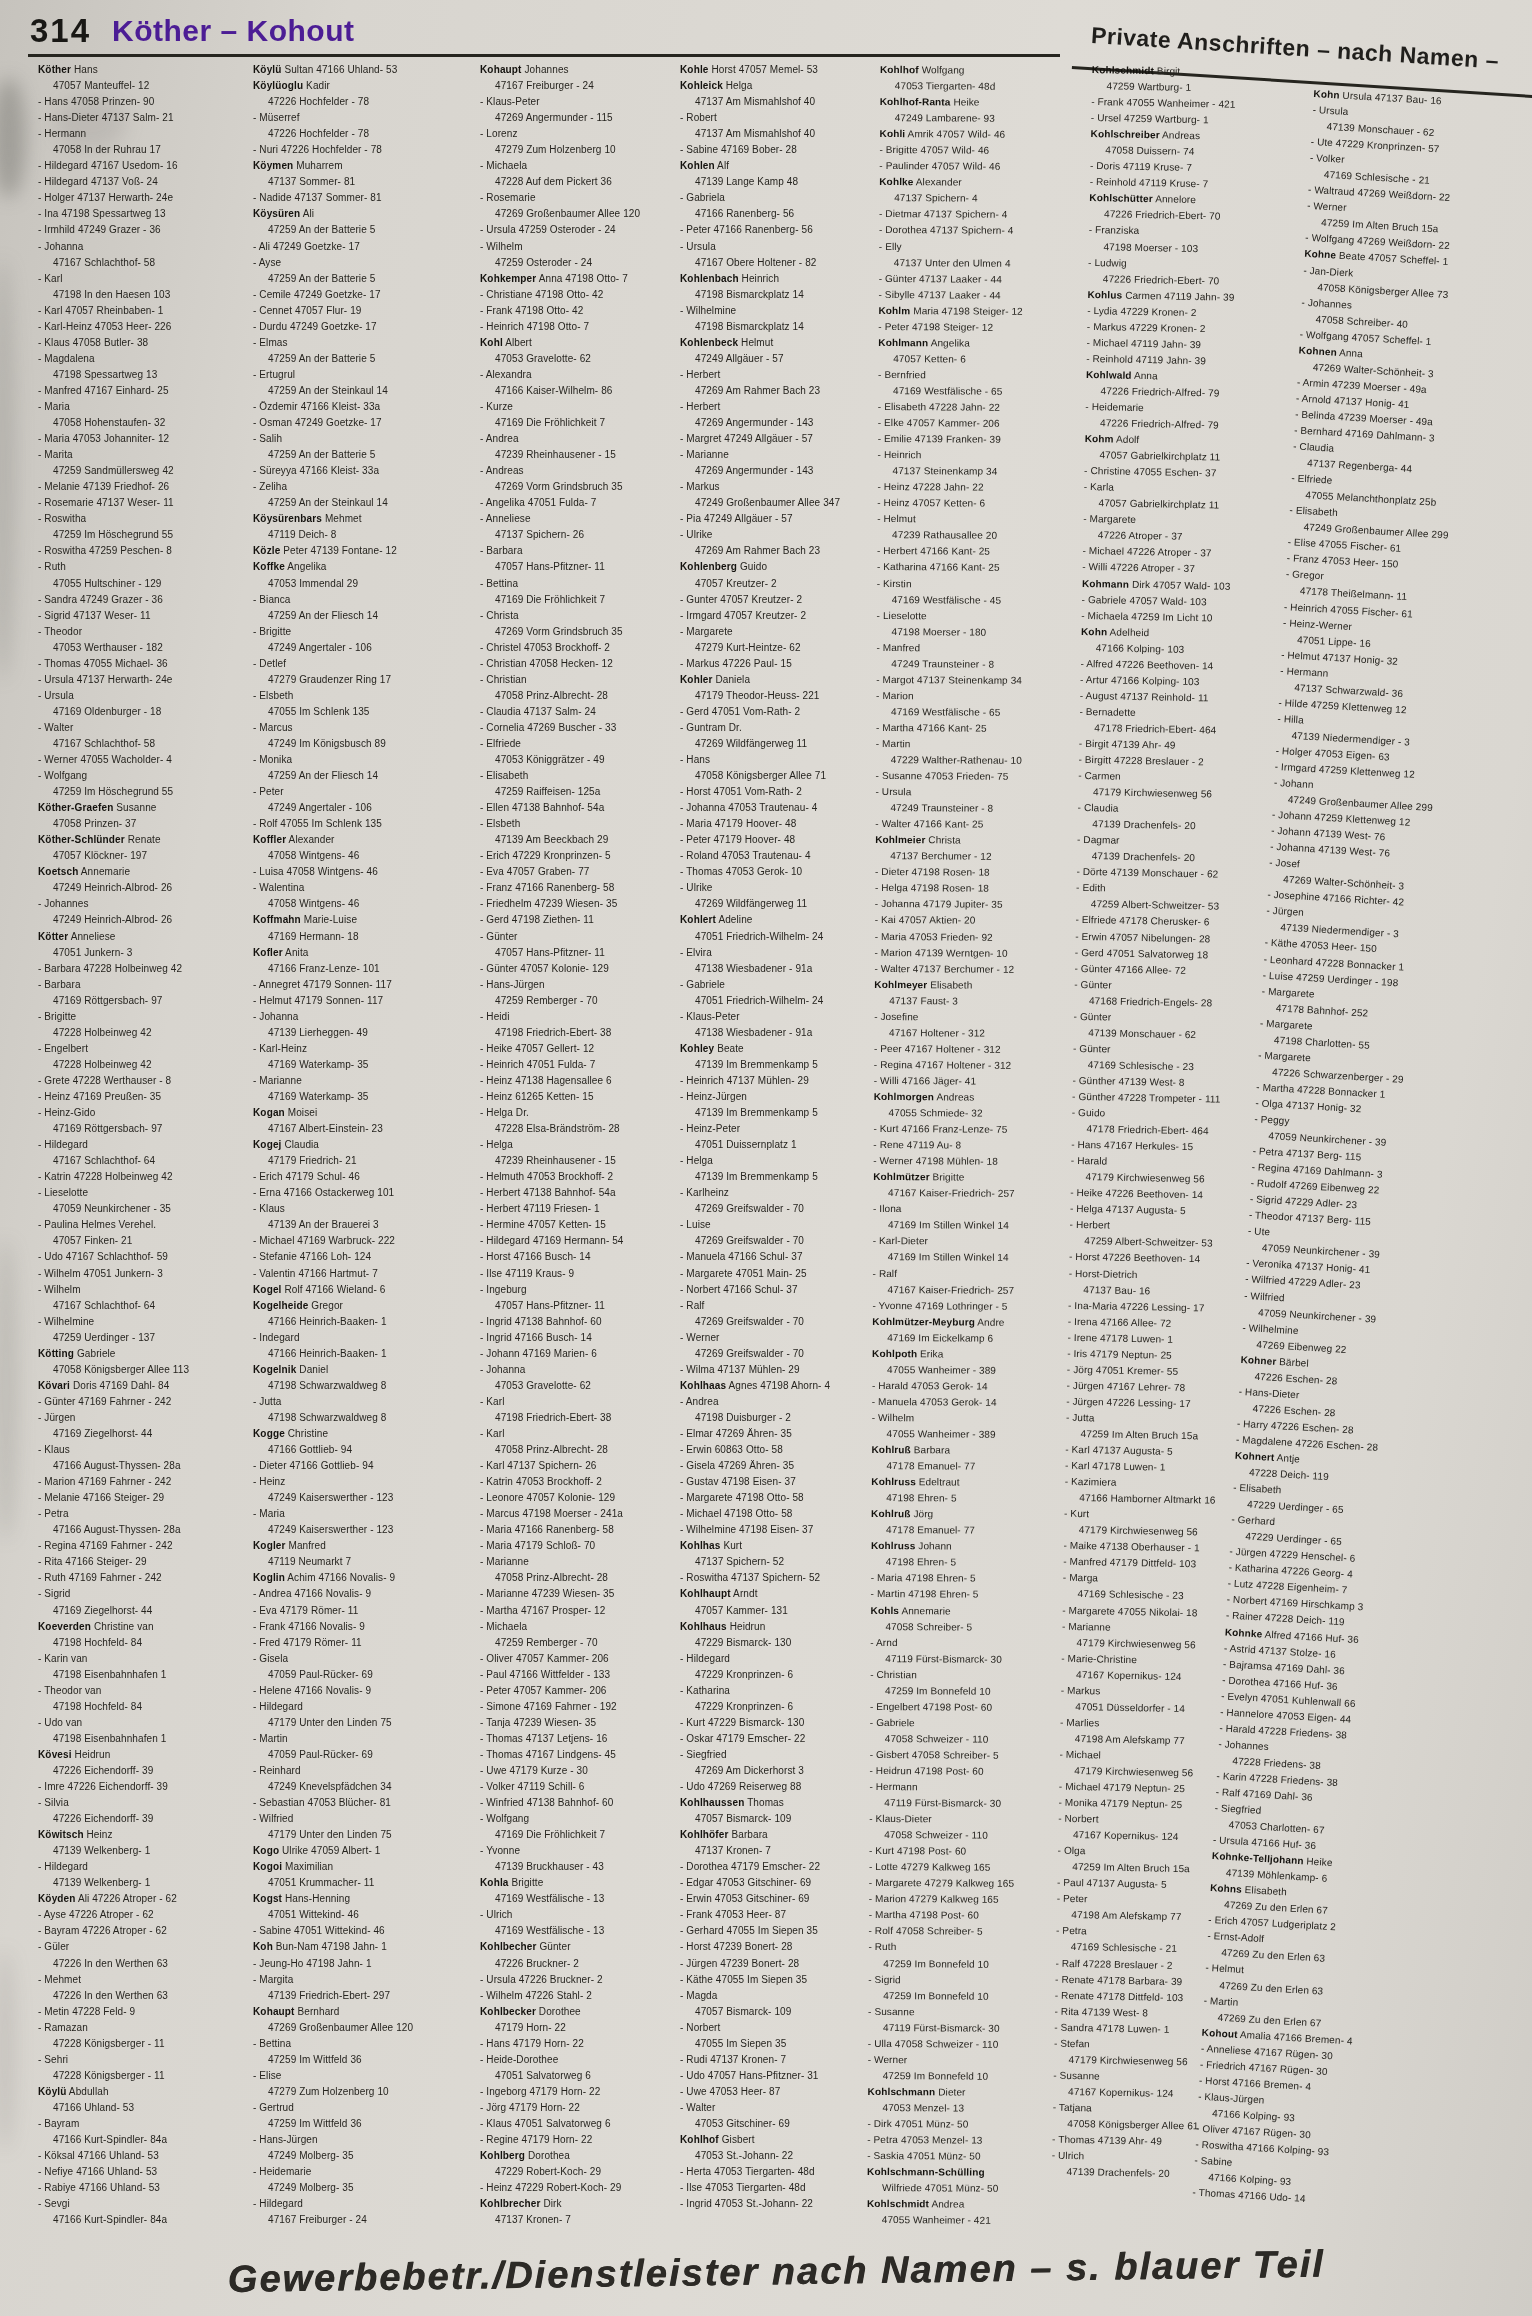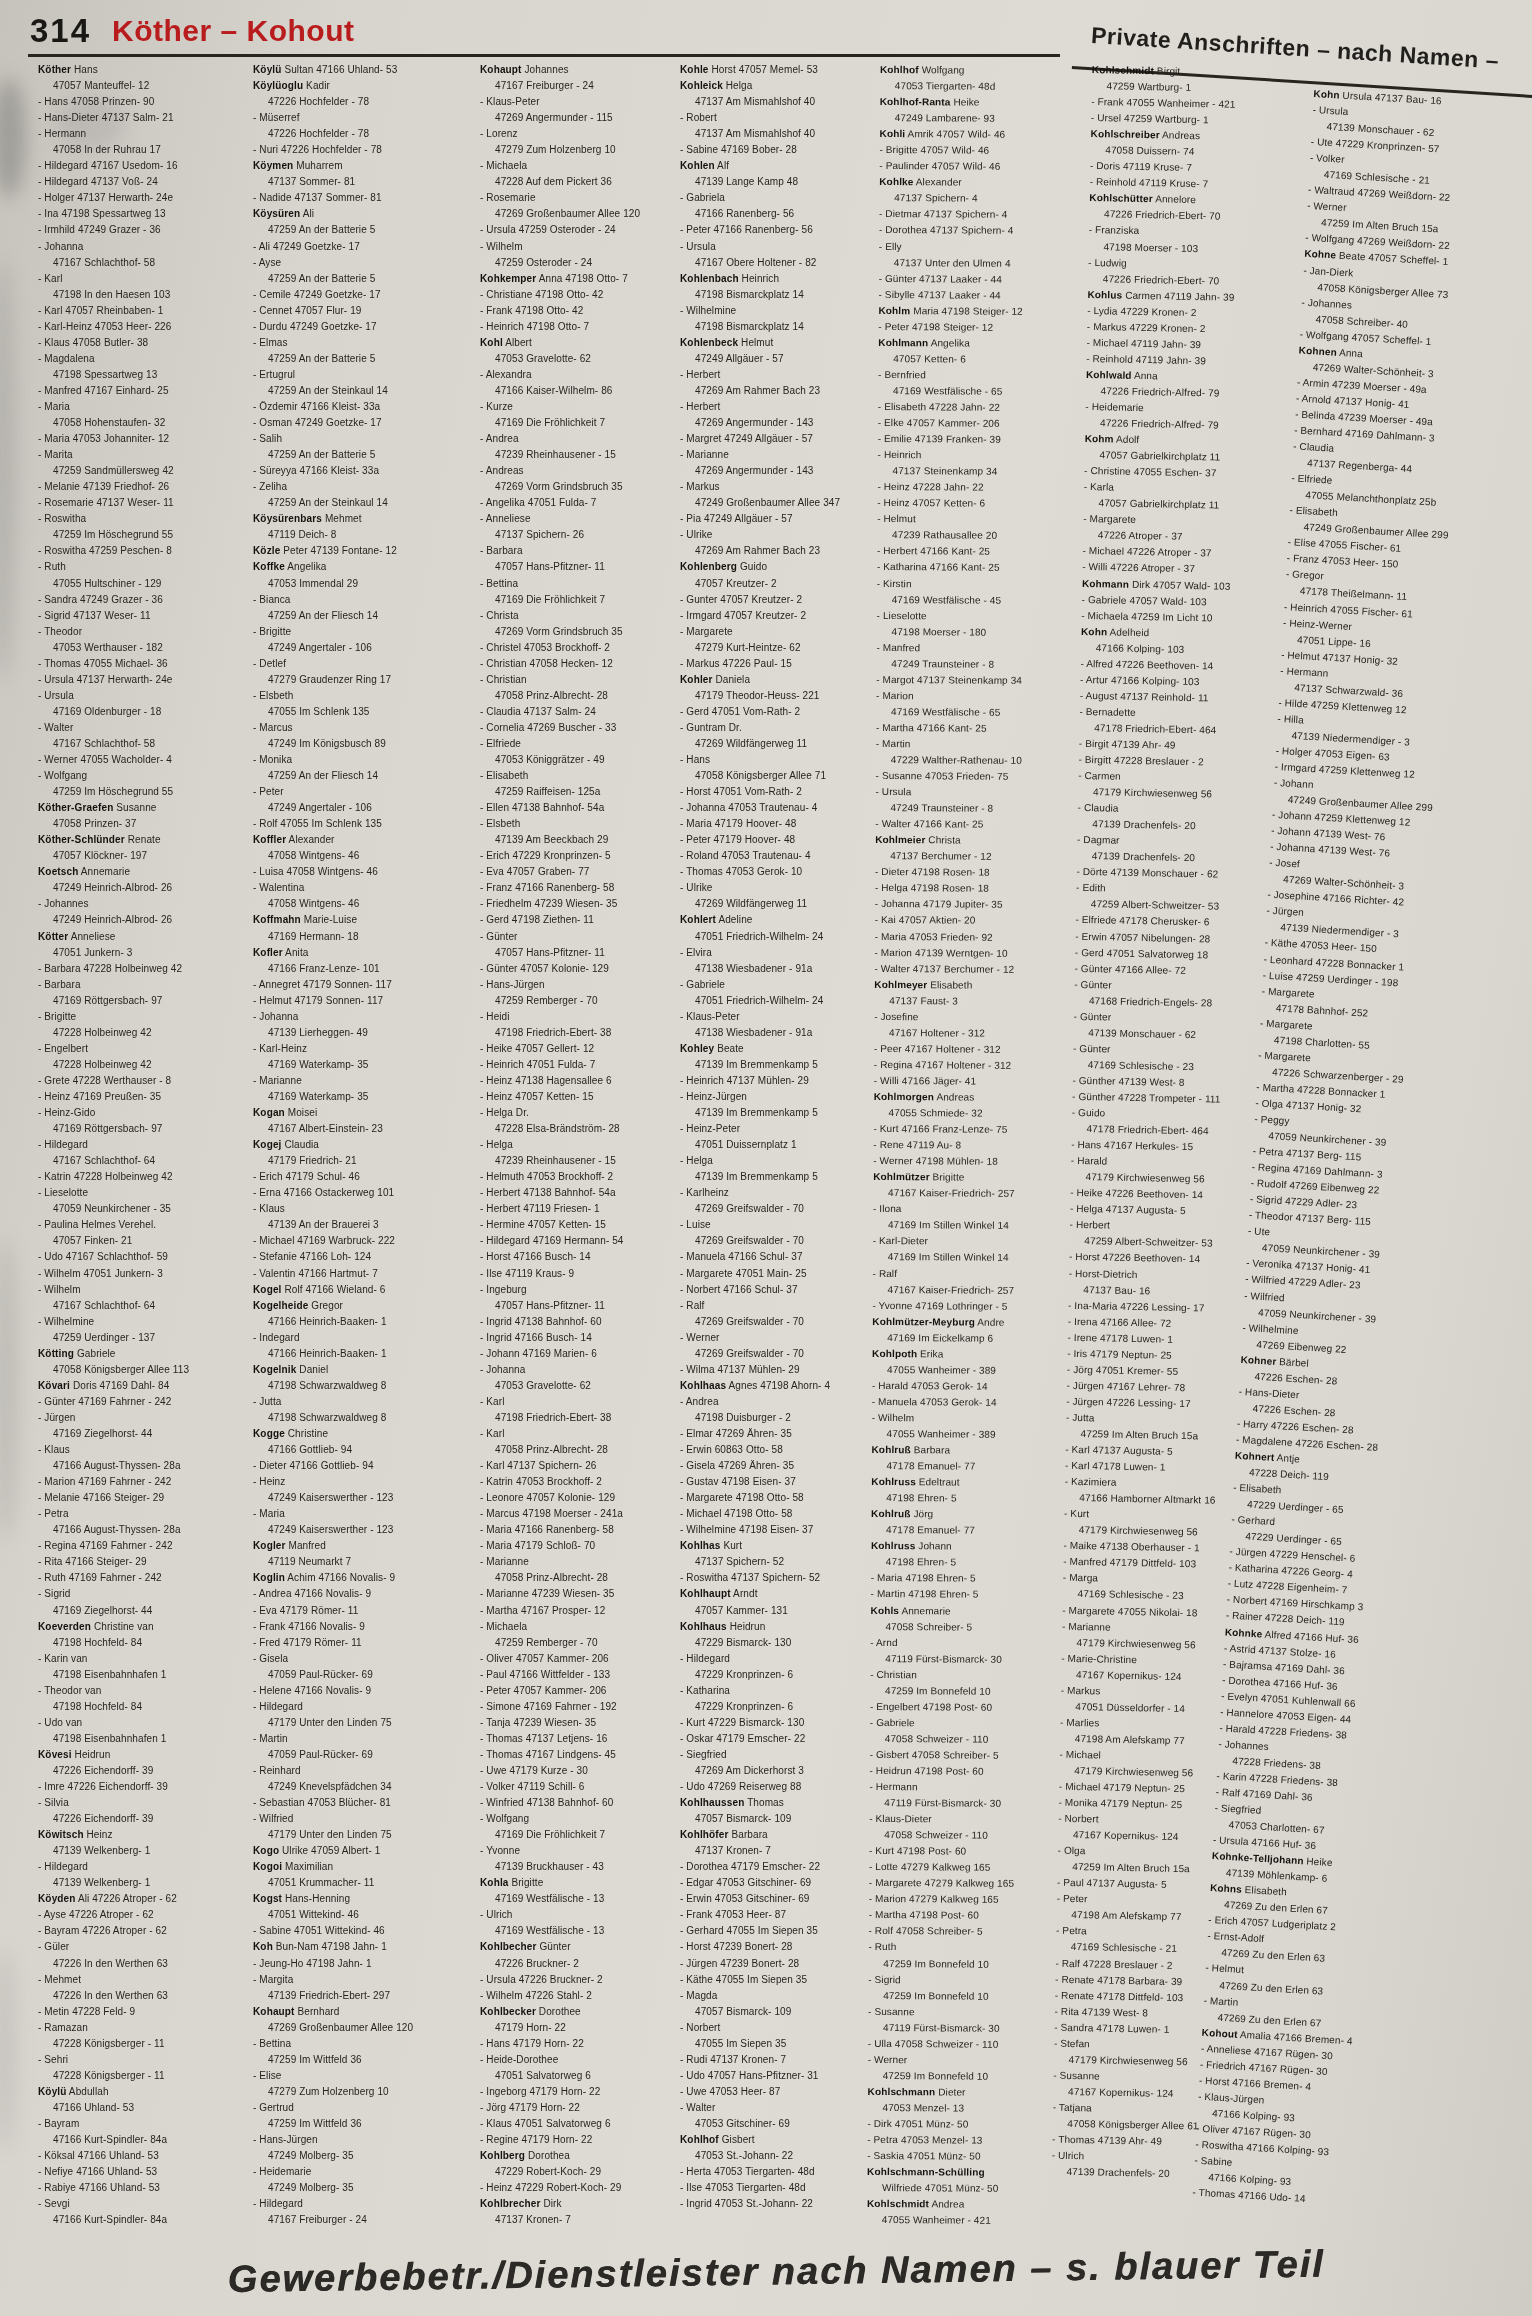--- a/index.html
+++ b/index.html
@@ -7,21 +7,21 @@
        font-family:"Liberation Sans","DejaVu Sans",sans-serif;
        background:linear-gradient(100deg,#c6c3bd 0%,#d8d5cf 18%,#dedbd5 55%,#dad7d1 85%,#cfccc6 100%);}
   .page{position:absolute;inset:0;}
   .smudge{position:absolute;border-radius:50%;filter:blur(9px);pointer-events:none;}
   .sm1{left:-8px;top:78px;width:34px;height:120px;background:rgba(90,88,84,.35);}
   .sm2{left:-10px;top:260px;width:26px;height:420px;background:rgba(110,108,104,.22);}
   .sm3{left:56px;top:96px;width:70px;height:54px;background:rgba(120,118,114,.18);}
   .sm4{left:-6px;top:1240px;width:24px;height:300px;background:rgba(105,103,99,.18);}
   .sm5{left:-6px;top:1950px;width:22px;height:200px;background:rgba(105,103,99,.15);}
   .hdr-num{position:absolute;left:30px;top:12px;font-size:33px;font-weight:bold;color:#191815;letter-spacing:2px;}
-  .hdr-title{position:absolute;left:112px;top:14px;font-size:30px;font-weight:bold;color:#b91c1c;letter-spacing:.5px;}
+  .hdr-title{position:absolute;left:112px;top:14px;font-size:30px;font-weight:bold;color:#4c1d95;letter-spacing:.5px;}
   .hdr-right{position:absolute;left:1092px;top:22px;width:460px;font-size:23px;font-weight:bold;color:#201f1c;
              transform:rotate(3.6deg);transform-origin:left top;letter-spacing:.5px;white-space:nowrap;}
   .rule-left{position:absolute;left:28px;top:54px;width:1032px;height:3px;background:#26251f;}
   .rule-right{position:absolute;left:1072px;top:66px;width:470px;height:3px;background:#26251f;
               transform:rotate(3.6deg);transform-origin:left top;}
   .cols{position:absolute;top:0;left:0;}
   .col{position:absolute;width:212px;top:62px;}
   .c1{left:38px;}  .c2{left:253px;}  .c3{left:480px;}  .c4{left:680px;}
   .c5{left:880px;transform:rotate(.35deg);transform-origin:top left;}
   .c6{left:1092px;transform:rotate(1.1deg);transform-origin:top left;}
@@ -382,21 +382,21 @@
         <div class="line cont">- Günter</div>
         <div class="line addr">47057 Hans-Pfitzner- 11</div>
         <div class="line cont">- Günter 47057 Kolonie- 129</div>
         <div class="line cont">- Hans-Jürgen</div>
         <div class="line addr">47259 Remberger - 70</div>
         <div class="line cont">- Heidi</div>
         <div class="line addr">47198 Friedrich-Ebert- 38</div>
         <div class="line cont">- Heike 47057 Gellert- 12</div>
         <div class="line cont">- Heinrich 47051 Fulda- 7</div>
         <div class="line cont">- Heinz 47138 Hagensallee 6</div>
-        <div class="line cont">- Heinz 47057 Ketten- 15</div>
+        <div class="line cont">- Heinz 61265 Ketten- 15</div>
         <div class="line cont">- Helga Dr.</div>
         <div class="line addr">47228 Elsa-Brändström- 28</div>
         <div class="line cont">- Helga</div>
         <div class="line addr">47239 Rheinhausener - 15</div>
         <div class="line cont">- Helmuth 47053 Brockhoff- 2</div>
         <div class="line cont">- Herbert 47138 Bahnhof- 54a</div>
         <div class="line cont">- Herbert 47119 Friesen- 1</div>
         <div class="line cont">- Hermine 47057 Ketten- 15</div>
         <div class="line cont">- Hildegard 47169 Hermann- 54</div>
         <div class="line cont">- Horst 47166 Busch- 14</div>

